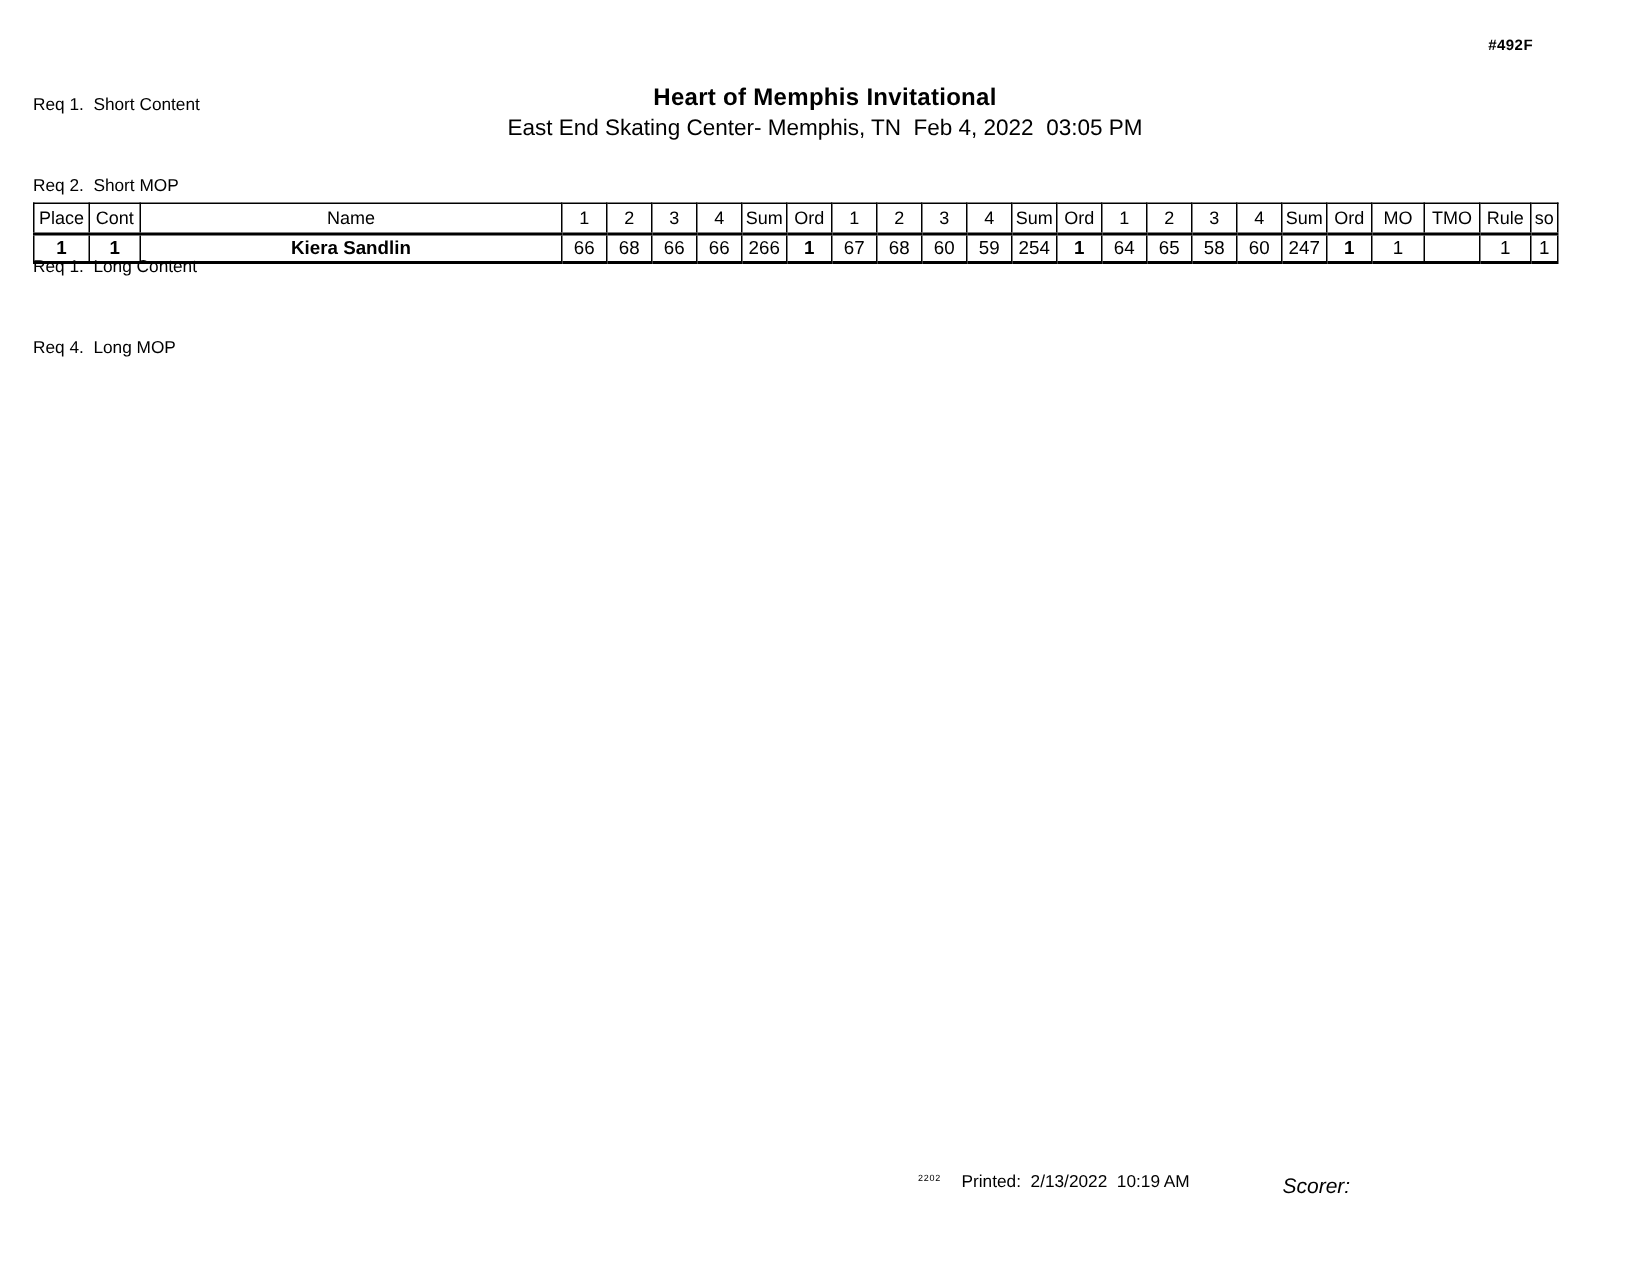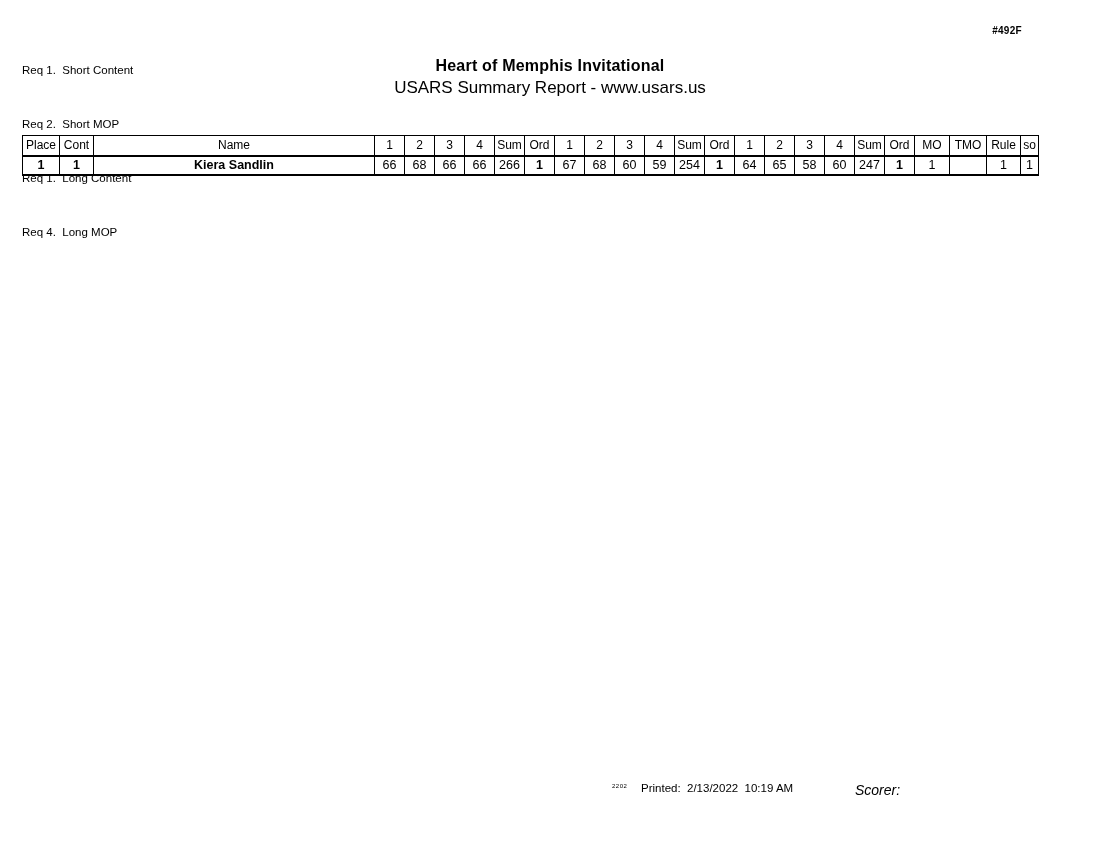--- a/index.html
+++ b/index.html
@@ -80,21 +80,21 @@
   <div>Req 1.  Short Content</div>
   <div>Req 2.  Short MOP</div>
   <div>Req 1.  Long Content</div>
   <div>Req 4.  Long MOP</div>
 </div>
 
 <div class="abs event-number">#492F</div>
 
 <div class="abs title-block">
   <div class="title-line1">Heart of Memphis Invitational</div>
-  <div class="title-line4">USARS Summary Report - www.usars.us</div>
+  <div class="title-line2">East End Skating Center- Memphis, TN  Feb 4, 2022  03:05 PM</div>
 </div>
 
 <table class="results">
   <colgroup>
     <col style="width:37px">
       <col style="width:34px">
       <col style="width:281px">
     <col style="width:30px">
       <col style="width:30px">
       <col style="width:30px">

